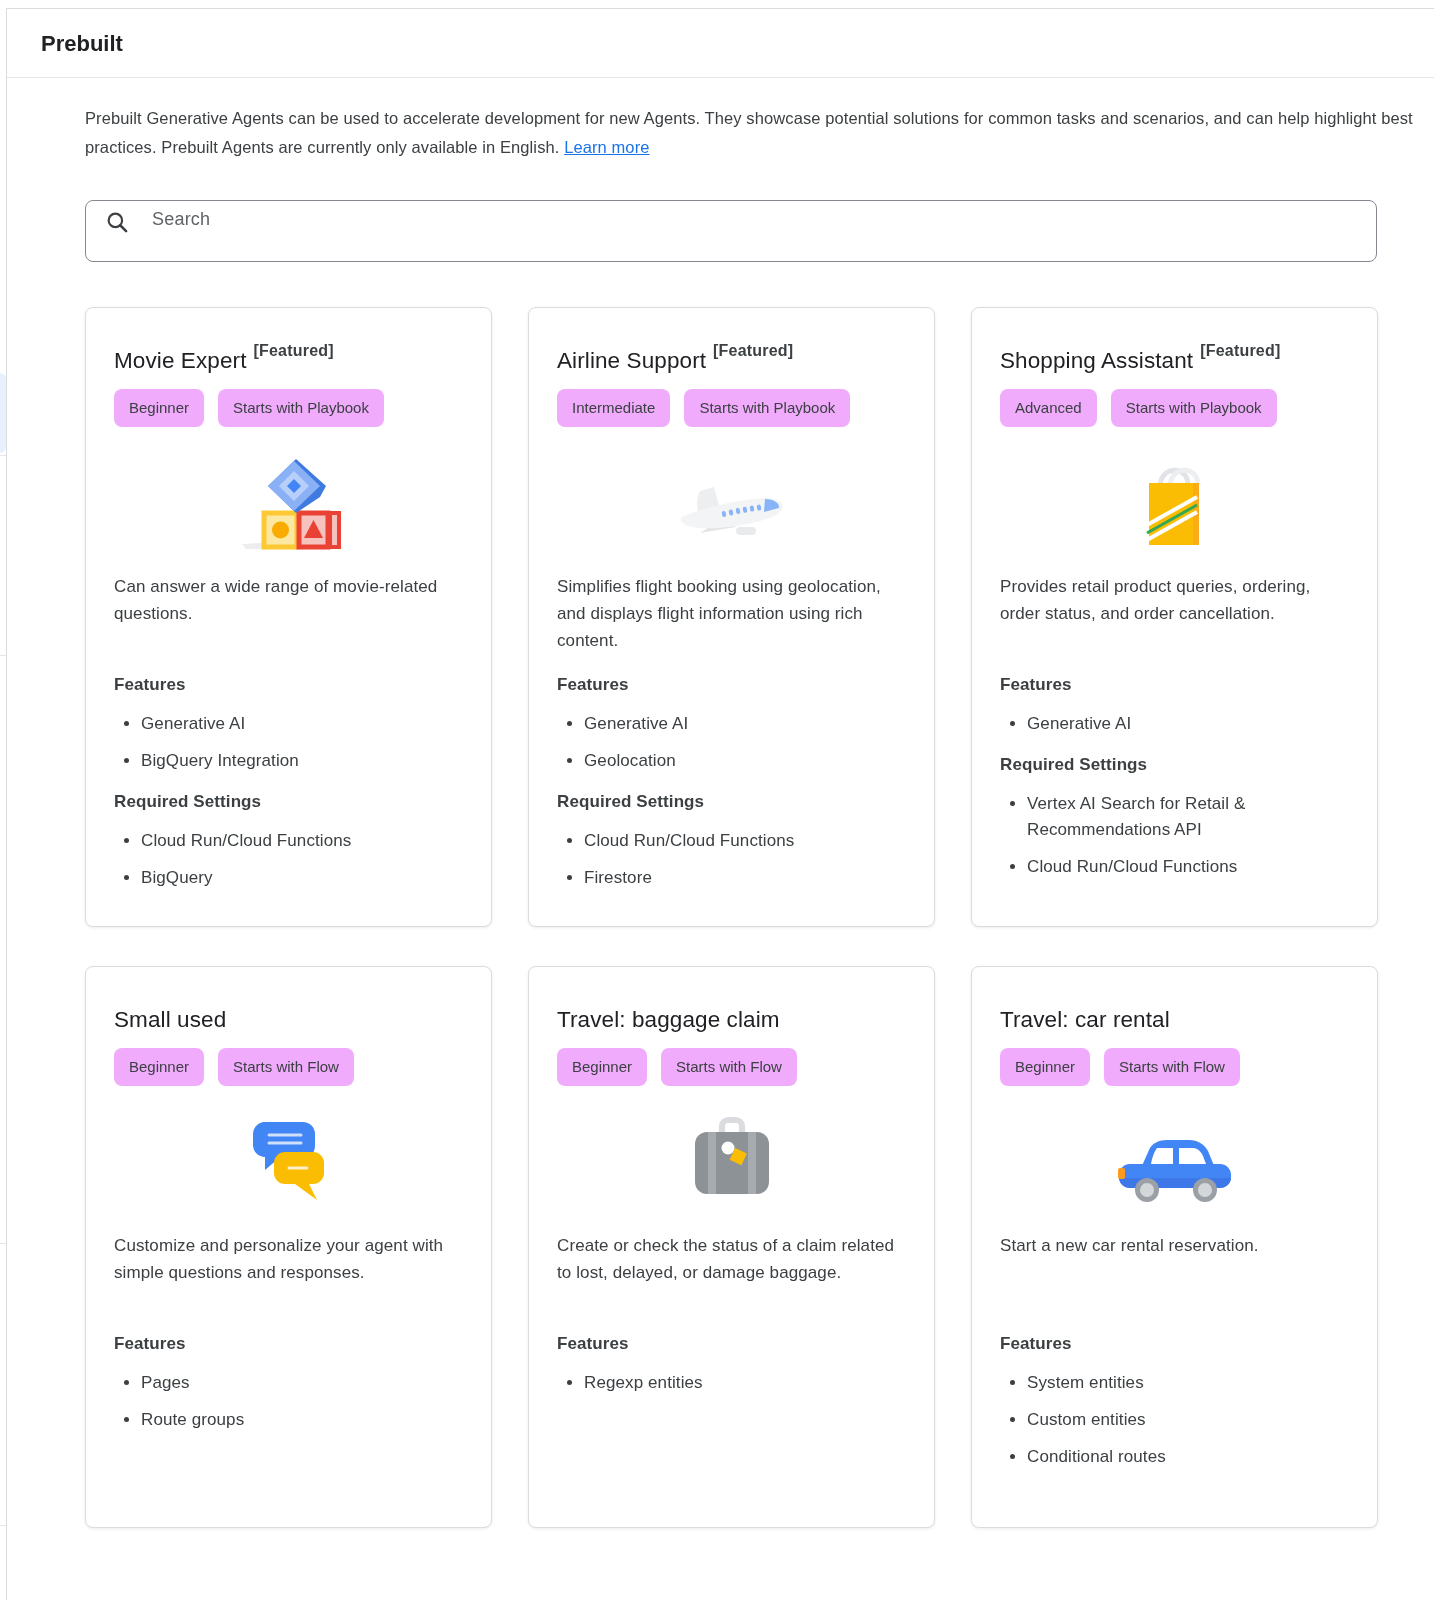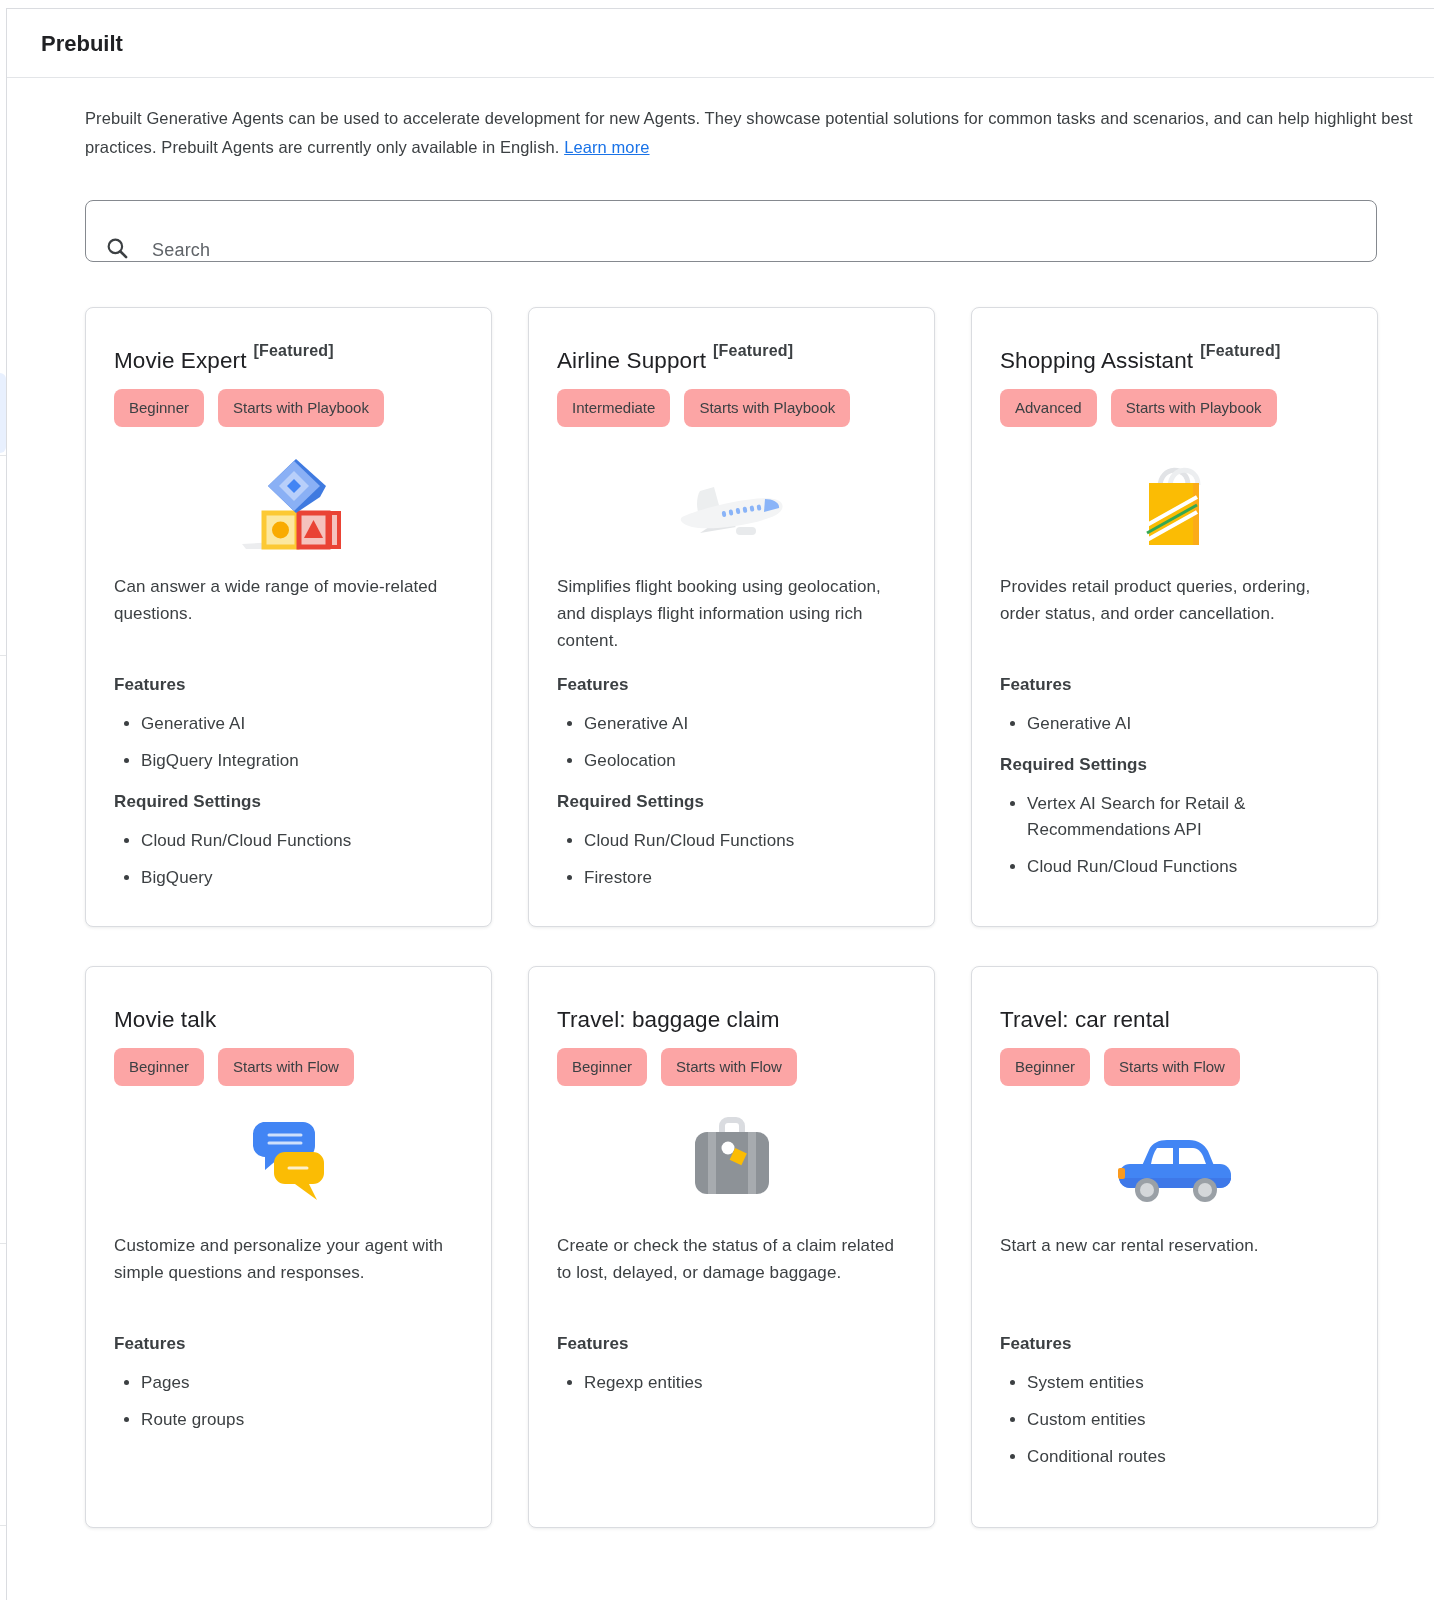--- a/index.html
+++ b/index.html
@@ -44,21 +44,21 @@
   .intro {
     margin: 26px 20px 0 78px;
     font-size: 16.5px; line-height: 29px; color: #3c4043; letter-spacing: .1px;
   }
   .intro a { color: #1a73e8; text-decoration: underline; cursor: pointer; }
 
   
   .searchbox {
     margin: 38px 0 0 78px; width: 1292px; height: 62px;
     border: 1px solid #85898f; border-radius: 8px;
-    display: flex; align-items: flex-end; padding: 0 18px;
+    display: flex; align-items: flex-start; padding: 8px 18px;
     background: #fff;
   }
   .searchbox svg { flex: 0 0 auto; margin-right: 22px; }
   .searchbox input {
     border: none; outline: none; font-size: 18px; color: #202124; flex: 1;
     font-family: "Liberation Sans", "DejaVu Sans", sans-serif; letter-spacing: .2px;
   }
   .searchbox input::placeholder { color: #5f6368; }
 
   
@@ -74,21 +74,21 @@
     cursor: pointer;
   }
   .card-title-row { margin-top: 12px; white-space: nowrap; }
   .card-title { font-size: 22.5px; color: #202124; font-weight: 400; letter-spacing: .1px; }
   .featured {
     font-size: 16px; color: #3c4043; vertical-align: top;
     position: relative; top: -4px; margin-left: 7px; letter-spacing: .2px;
   }
   .badges { display: flex; gap: 14px; margin-top: 15px; }
   .badge {
-    background: #fca5a5; color: #3c4043; border-radius: 8px;
+    background: #f0abfc; color: #3c4043; border-radius: 8px;
     padding: 8px 15px; font-size: 15px; line-height: 22px; white-space: nowrap;
   }
   .icon-wrap { height: 100px; margin: 26px 0 20px 0; display: flex; align-items: flex-end; justify-content: center; }
   .desc { font-size: 17px; line-height: 27px; color: #3c4043; min-height: 84px; letter-spacing: .1px; }
   .section-heading { font-size: 17px; font-weight: 700; color: #3c4043; margin-top: 18px; letter-spacing: .1px; }
   .feature-list { margin: 16px 0 6px 0; padding-left: 27px; }
   .feature-list li { font-size: 17px; line-height: 26px; color: #3c4043; margin-bottom: 11px; letter-spacing: .1px; }
 </style>
 </head>
 <body>
@@ -213,21 +213,21 @@
         <ul class="feature-list">
           <li>Generative AI</li>
         </ul>
         <h3 class="section-heading">Required Settings</h3>
         <ul class="feature-list">
           <li>Vertex AI Search for Retail &amp; Recommendations API</li>
           <li>Cloud Run/Cloud Functions</li>
         </ul>
       </article>
       <article class="card">
-        <h2 class="card-title-row"><span class="card-title">Movie talk</span></h2>
+        <h2 class="card-title-row"><span class="card-title">Small used</span></h2>
         <div class="badges">
           <span class="badge">Beginner</span>
           <span class="badge">Starts with Flow</span>
         </div>
         <div class="icon-wrap">
           <svg width="96" height="100" viewBox="0 0 96 100">
     <path d="M22 10 h40 a12 12 0 0 1 12 12 v12 a12 12 0 0 1 -12 12 h-24 l-14 12 v-13 a12 12 0 0 1 -12 -11 v-12 a12 12 0 0 1 10 -12 Z" fill="#4285f4"></path>
     <line x1="28" y1="23" x2="60" y2="23" stroke="#cfe0fb" stroke-width="3" stroke-linecap="round"></line>
     <line x1="28" y1="31" x2="60" y2="31" stroke="#cfe0fb" stroke-width="3" stroke-linecap="round"></line>
     <path d="M44 40 h28 a11 11 0 0 1 11 11 v10 a11 11 0 0 1 -11 11 h-4 l8 16 -22 -16 h-10 a11 11 0 0 1 -11 -11 v-10 a11 11 0 0 1 11 -11 Z" fill="#fbbc04"></path>

